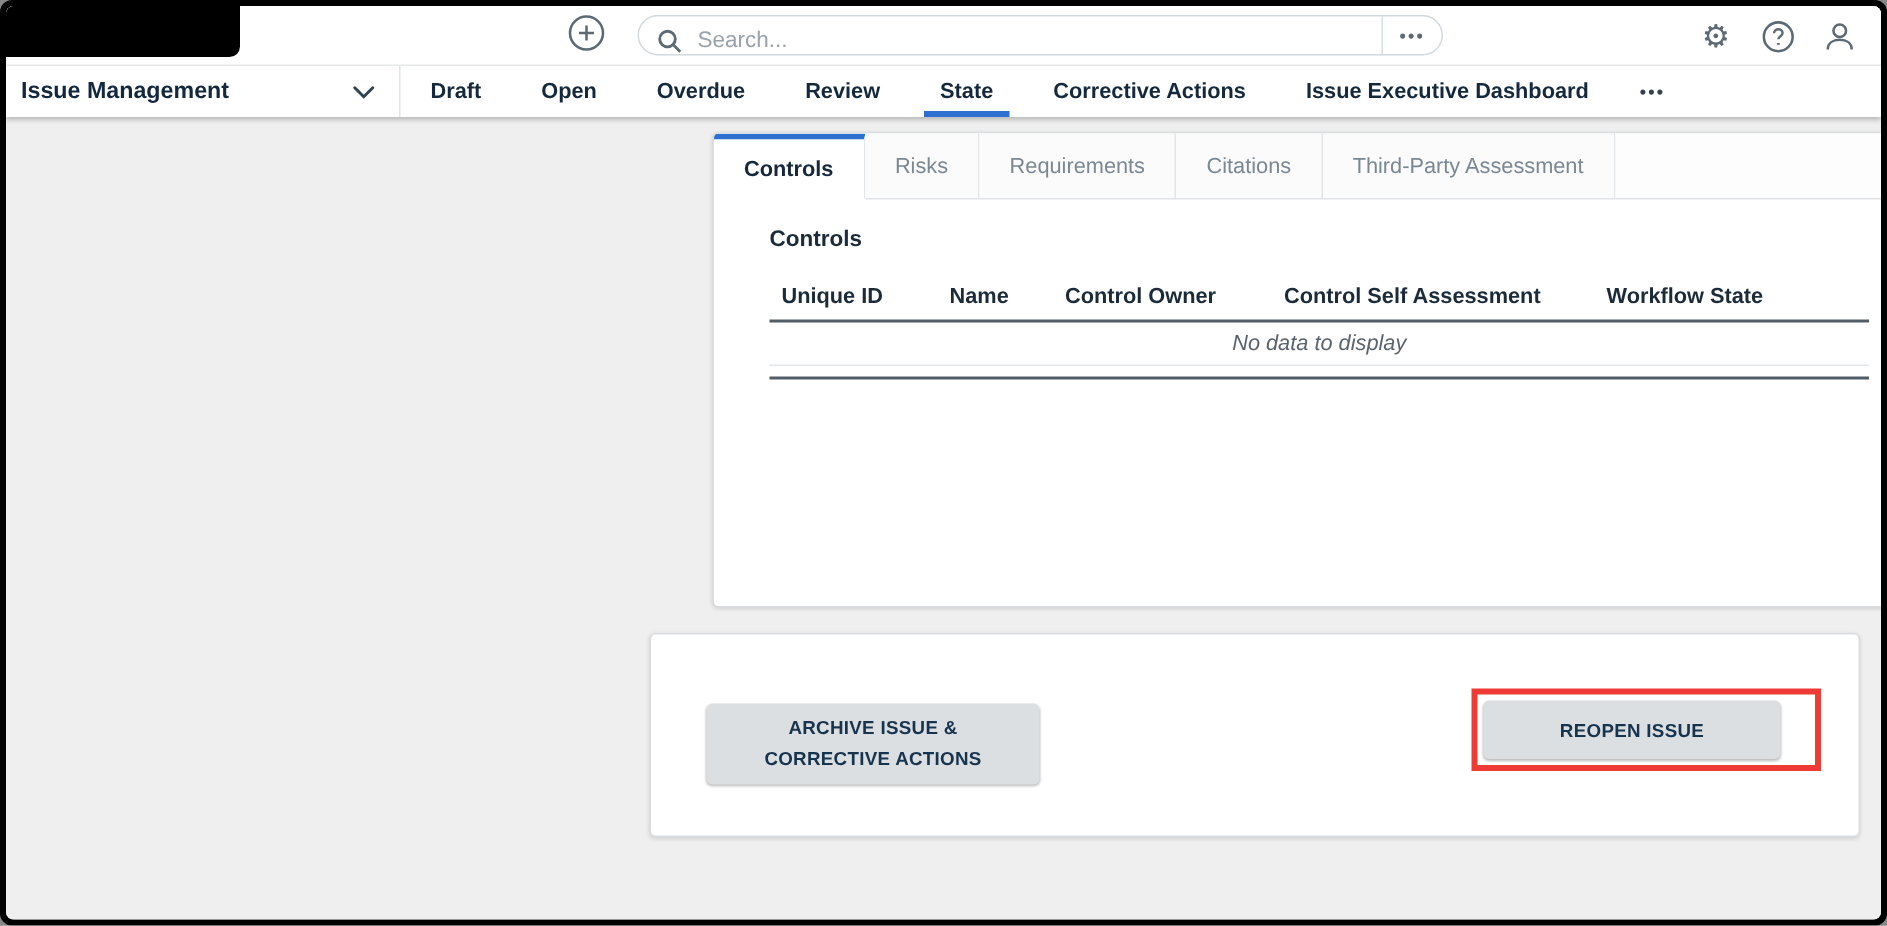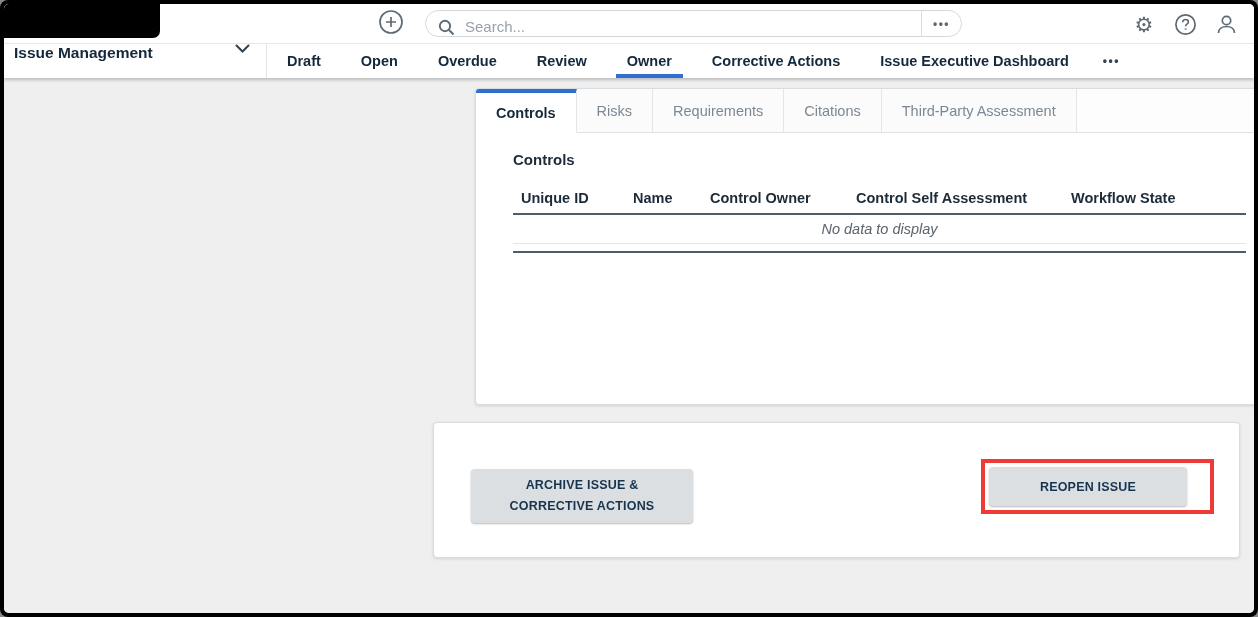--- a/index.html
+++ b/index.html
@@ -15,21 +15,21 @@
   .searchbar .mag{display:flex;margin:0 8px 0 12px;color:#5d6a74;}
   .searchbar input{flex:1;border:none;outline:none;font-size:15px;color:#3d4852;background:transparent;font-family:"Liberation Sans",sans-serif;}
   .searchbar input::placeholder{color:#99a1a9;}
   .search-more{width:40px;align-self:stretch;display:flex;align-items:center;justify-content:center;border-left:1px solid #d9dee1;color:#5d6a74;font-size:12px;letter-spacing:1.5px;cursor:pointer;font-weight:bold;}
   .topbar-right{position:absolute;right:16px;top:0;height:40px;display:flex;align-items:center;gap:17px;}
   .tb-icon{background:none;border:none;padding:0;display:flex;align-items:center;justify-content:center;width:24px;height:24px;color:#5d6a74;cursor:pointer;}
   .gear-glyph{font-size:21px;line-height:1;color:#5d6a74;}
 
   
   .navbar{position:absolute;top:40px;left:0;right:0;height:34px;background:#fff;display:flex;align-items:stretch;box-shadow:0 2px 3px rgba(0,0,0,.22);z-index:2;}
-  .nav-title-wrap{width:263px;display:flex;justify-content:space-between;padding:0 16px 0 10px;border-right:1px solid #e2e5e7;cursor:pointer;}
+  .nav-title-wrap{width:263px;display:flex;align-items:center;justify-content:space-between;padding:0 16px 0 10px;border-right:1px solid #e2e5e7;cursor:pointer;}
   .nav-title-wrap .ttl{font-size:15.5px;font-weight:bold;color:#13283c;}
   .nav-tabs{display:flex;align-items:stretch;}
   .nav-tab{display:flex;align-items:center;padding:0 20px;font-size:14.5px;font-weight:600;color:#15293d;text-decoration:none;position:relative;cursor:pointer;}
   .nav-tab.active::after{content:"";position:absolute;left:9px;right:9px;bottom:0;height:4px;background:#2e6fd0;}
   .nav-more{display:flex;align-items:center;padding:0 14px;color:#33424f;font-size:12px;font-weight:bold;letter-spacing:1.5px;cursor:pointer;}
 
   
   .content{position:absolute;top:74px;left:0;right:0;bottom:0;background:#efefef;}
   .card{position:absolute;left:429px;width:807px;background:#fff;border:1px solid #dadddf;border-radius:4px;box-shadow:0 1px 3px rgba(0,0,0,.13);}
   .tab-card{top:10px;height:317px;margin-left:42px;}
@@ -111,21 +111,21 @@
         <span class="ttl">Issue Management</span>
         <svg width="15" height="9" viewBox="0 0 15 9" fill="none" stroke="#33424f" stroke-width="2" stroke-linecap="round">
           <polyline points="1.5,1.5 7.5,7.5 13.5,1.5"></polyline>
         </svg>
       </div>
       <div class="nav-tabs">
         <a class="nav-tab">Draft</a>
         <a class="nav-tab">Open</a>
         <a class="nav-tab">Overdue</a>
         <a class="nav-tab">Review</a>
-        <a class="nav-tab active">Owner</a>
+        <a class="nav-tab active">State</a>
         <a class="nav-tab">Corrective Actions</a>
         <a class="nav-tab">Issue Executive Dashboard</a>
         <span class="nav-more">•••</span>
       </div>
     </nav>
 
     <main class="content">
 
       <section class="card tab-card">
         <div class="ptabs">

